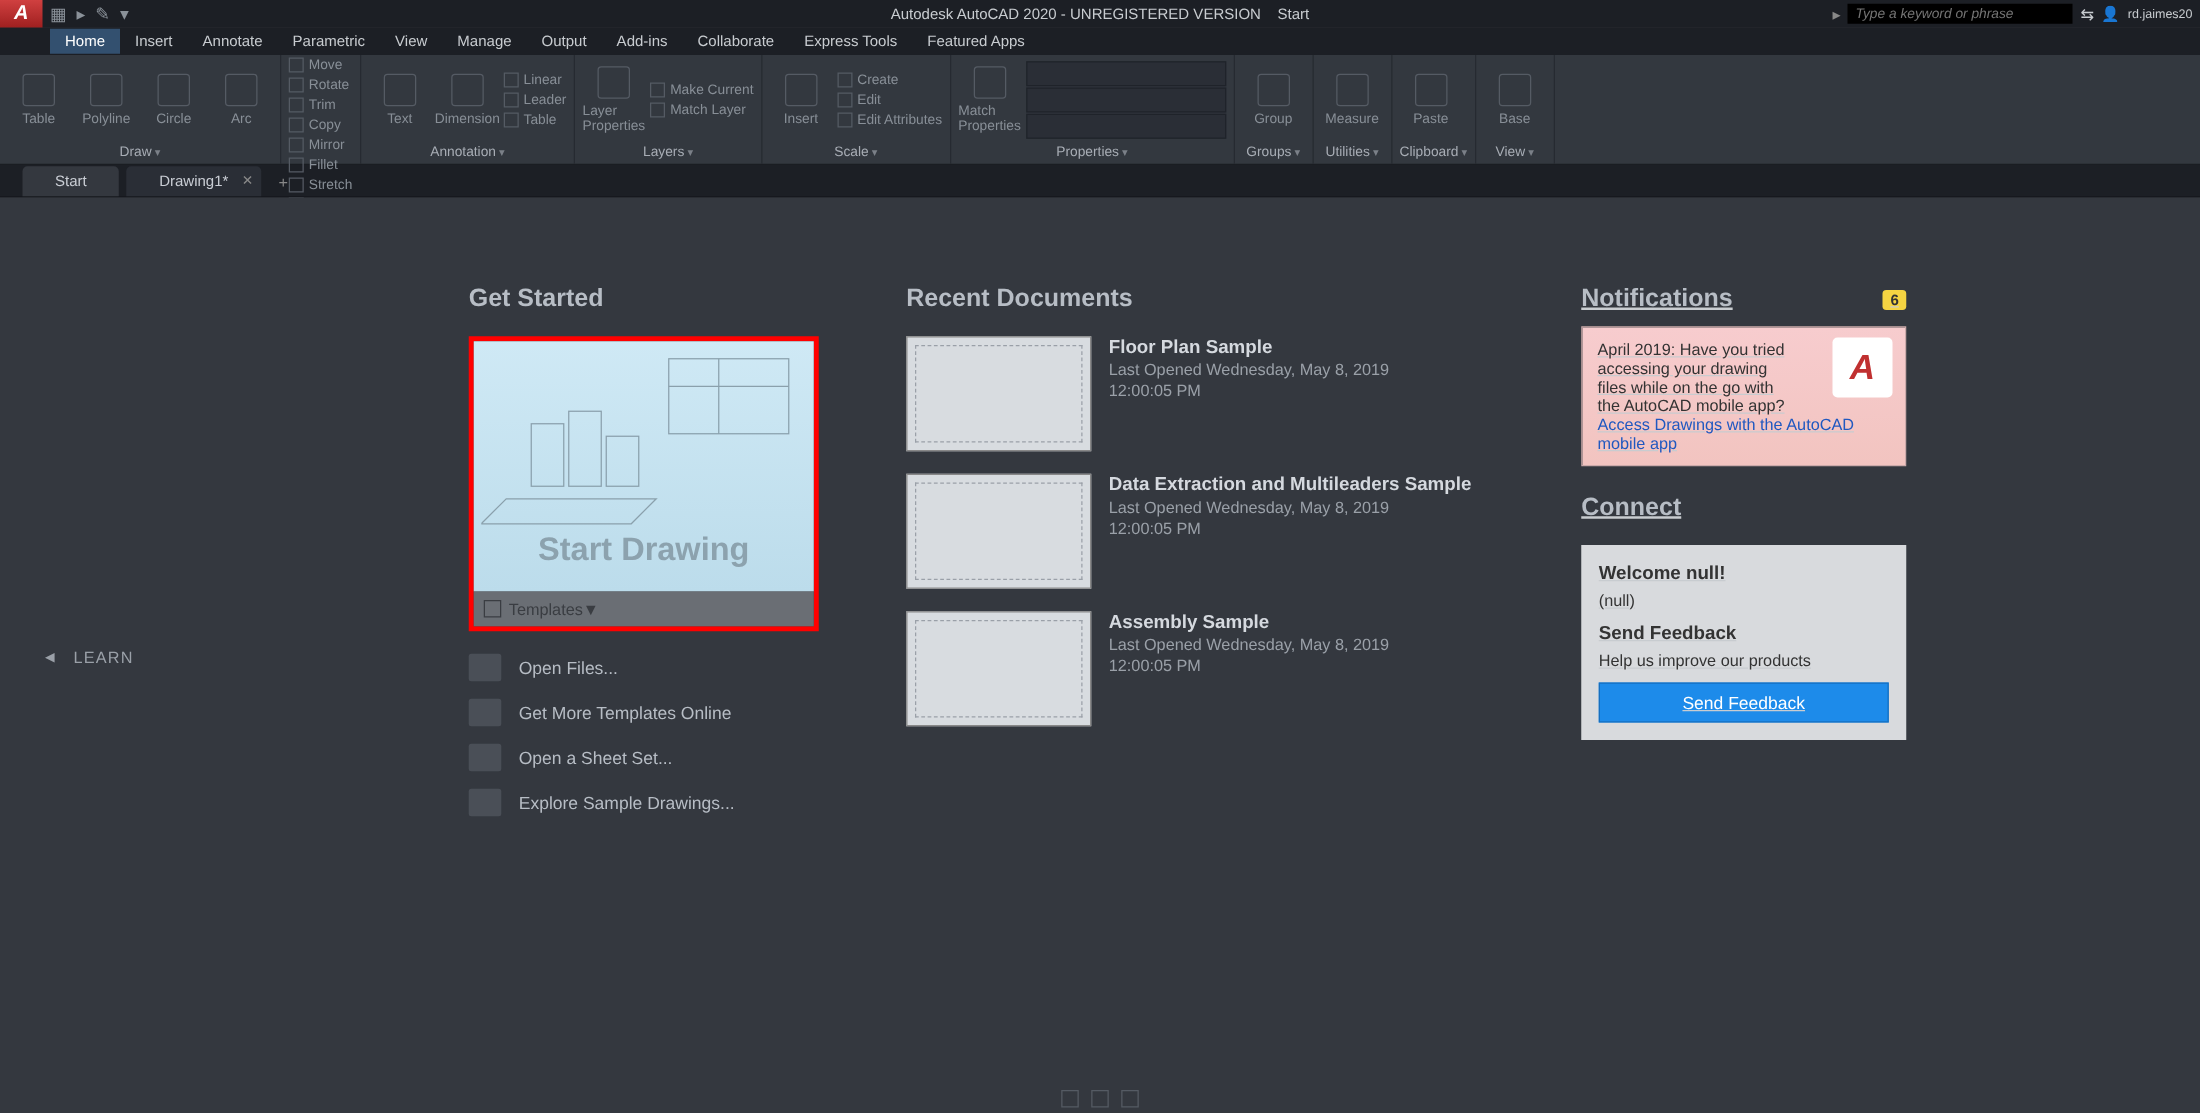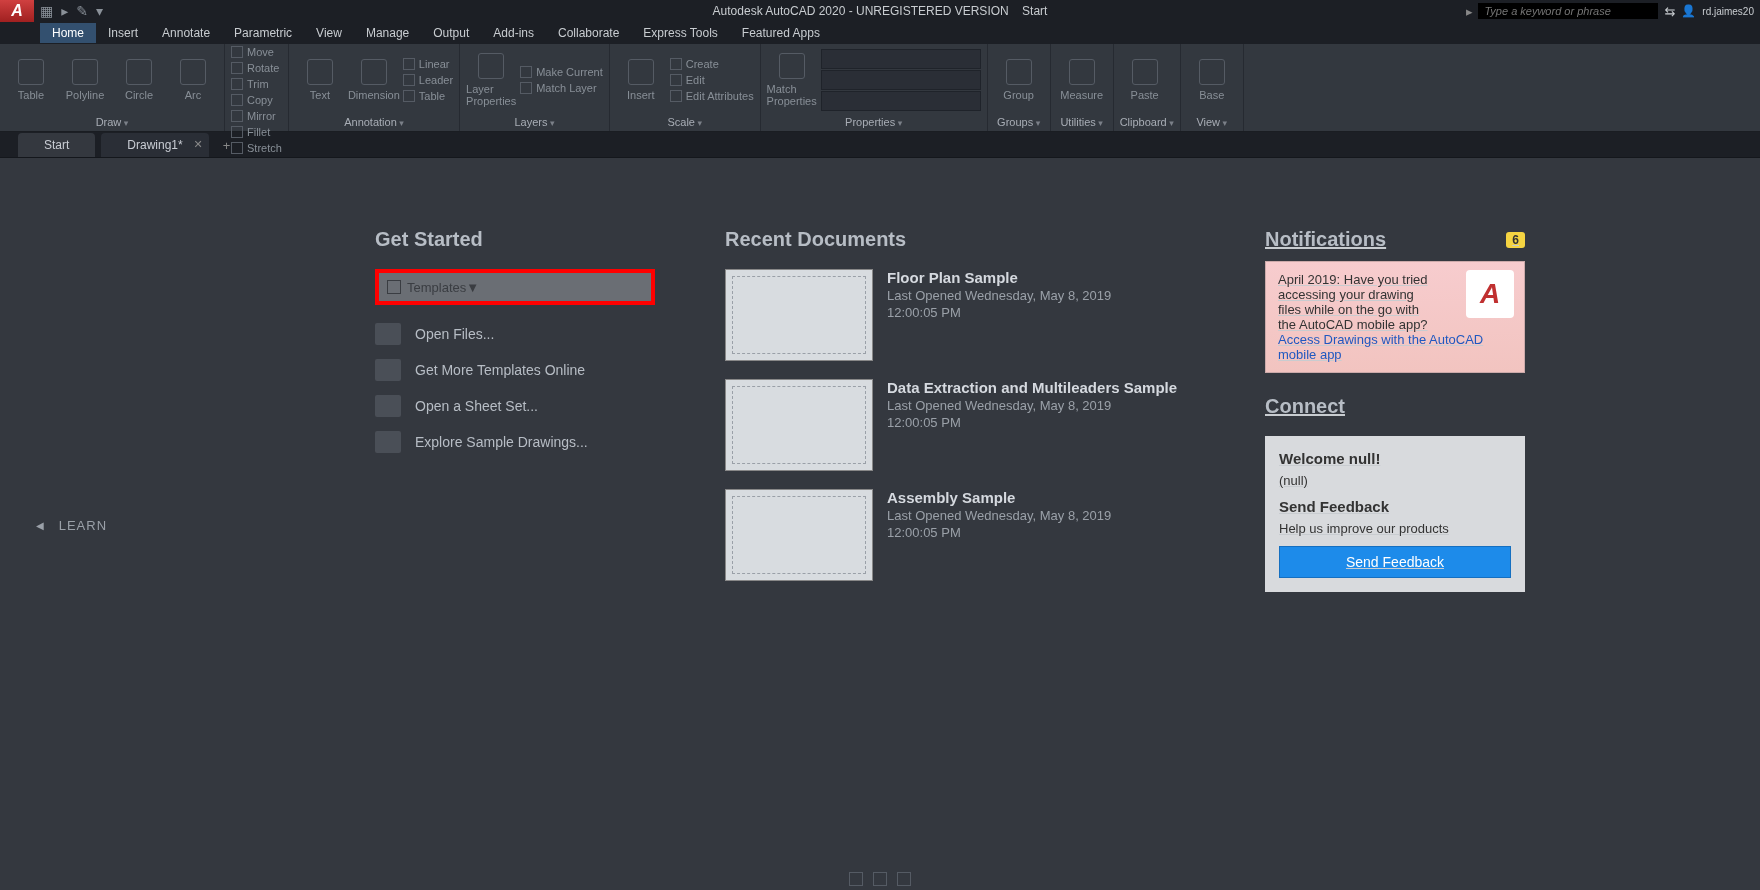--- a/index.html
+++ b/index.html
@@ -365,20 +365,34 @@
   <div class="learn-side">
     <span class="tri">◀</span>
     <span>LEARN</span>
   </div>
 
   <div class="content-row">
 
     <div class="getstarted">
       <div class="col-head">Get Started</div>
       <div class="start-card">
+        <div class="start-preview">
+          <svg width="260" height="150" style="top:6px;left:6px" viewBox="0 0 260 150">
+            <g stroke="#8aa0ac" stroke-width="1" fill="none">
+              <rect x="150" y="8" width="96" height="60"></rect>
+              <line x1="150" y1="30" x2="246" y2="30"></line>
+              <line x1="190" y1="8" x2="190" y2="68"></line>
+              <rect x="40" y="60" width="26" height="50"></rect>
+              <rect x="70" y="50" width="26" height="60"></rect>
+              <rect x="100" y="70" width="26" height="40"></rect>
+              <polygon points="20,120 140,120 120,140 0,140"></polygon>
+            </g>
+          </svg>
+          <span>Start Drawing</span>
+        </div>
         <div class="templates-bar">
           <span style="display:flex;align-items:center;gap:6px">
             <span style="width:14px;height:14px;border:1px solid #3a3d42;display:inline-block"></span>
             <span>Templates</span>
           </span>
           <span>▼</span>
         </div>
       </div>
       <div class="gs-links" id="gslinks">
           <div class="gs-link">

